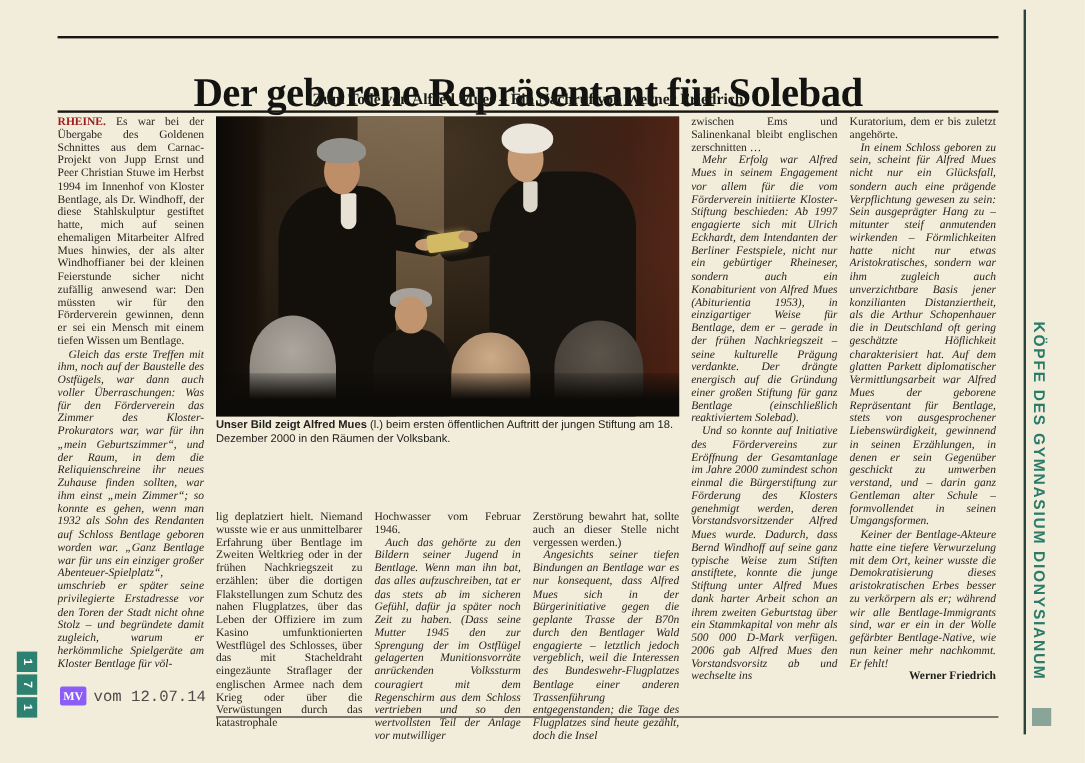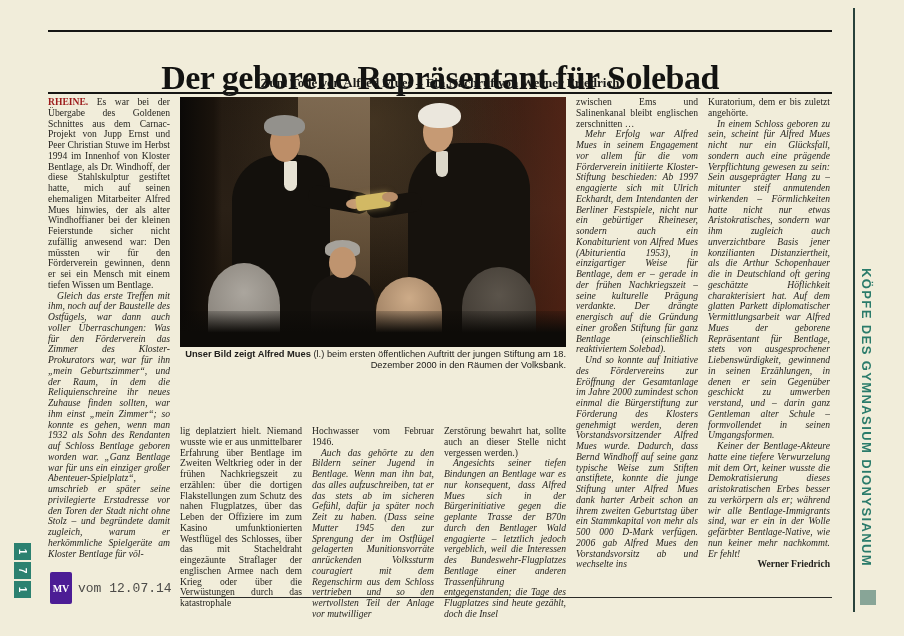--- a/index.html
+++ b/index.html
@@ -70,27 +70,27 @@
   .ph-fg-head-c { left:196px; top:180px; width:66px; height:70px;
     background:radial-gradient(circle at 50% 30%, #cdab88, #8a6d52); border-radius:50% 50% 10% 10%; }
   .ph-fg-head-r { left:282px; top:170px; width:74px; height:80px;
     background:radial-gradient(circle at 50% 35%, #5b544b, #39332c); border-radius:50% 50% 12% 12%; }
   .ph-fg-shoulders { left:0; bottom:0; width:100%; height:36px;
     background:linear-gradient(180deg, rgba(10,8,6,.2), #0d0b08 60%); }
   
   .caption {
     position:absolute; left:180px; top:349px; width:386px;
     font-family:"Liberation Sans", sans-serif; font-size:9.3px; line-height:11.3px;
-    color:#22211e; text-align:right;
+    color:#22211e; text-align:left;
   }
   .caption b { font-weight:bold; }
   
   .source { position:absolute; left:50px; top:572px; display:flex; align-items:center; gap:6px; }
   .mv-logo {
-    width:22px; height:32px; background:#4c1d95; color:#ffffff;
+    width:22px; height:16px; background:#8b5cf6; color:#ffffff;
     display:flex; align-items:center; justify-content:center;
     font-family:"Liberation Serif", serif; font-weight:bold; font-size:10px;
     border-radius:2px;
   }
   .mv-date { font-family:Liberation Mono, monospace; font-size:13px; color:#4c4b48; }
   
   .marker { position:absolute; left:14px; top:543px; display:flex; flex-direction:column; gap:2px; }
   .marker .sq {
     width:17px; height:17px; background:#2c8170; color:#fff;
     display:flex; align-items:center; justify-content:center;

